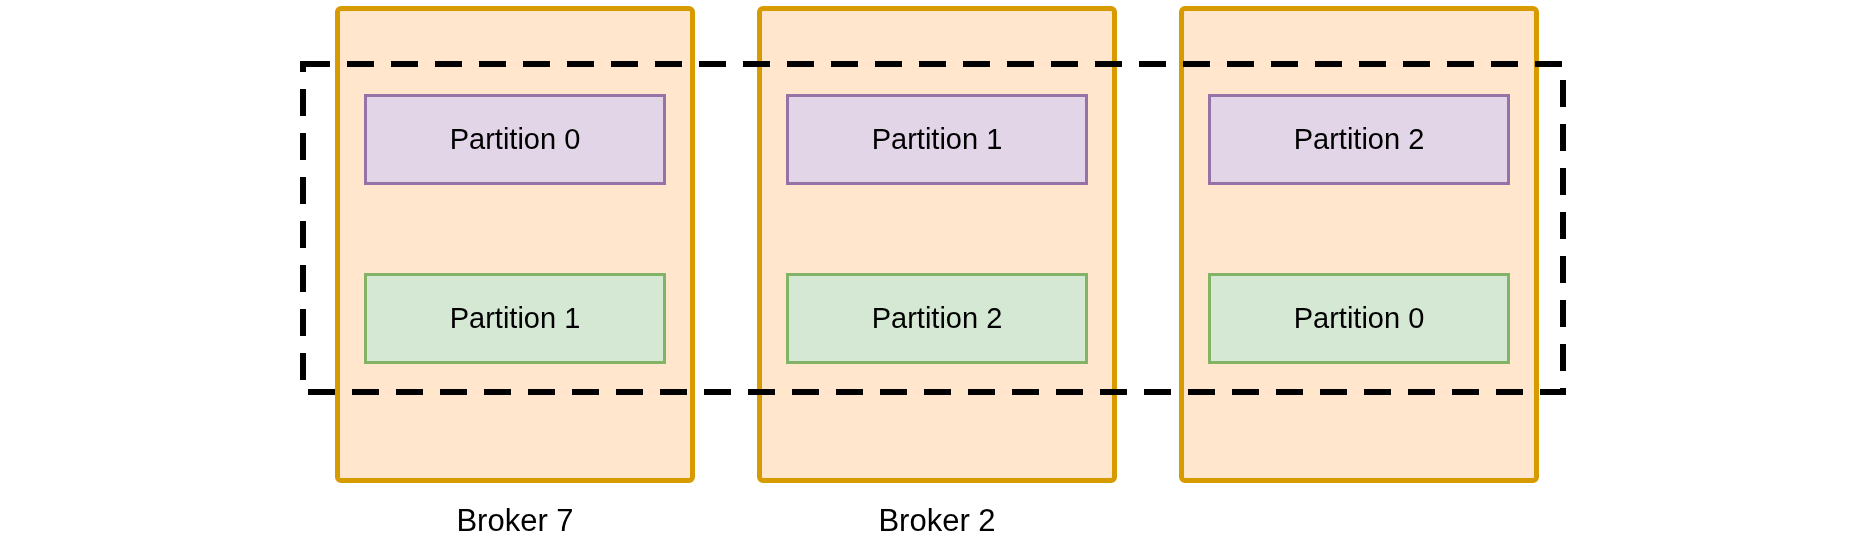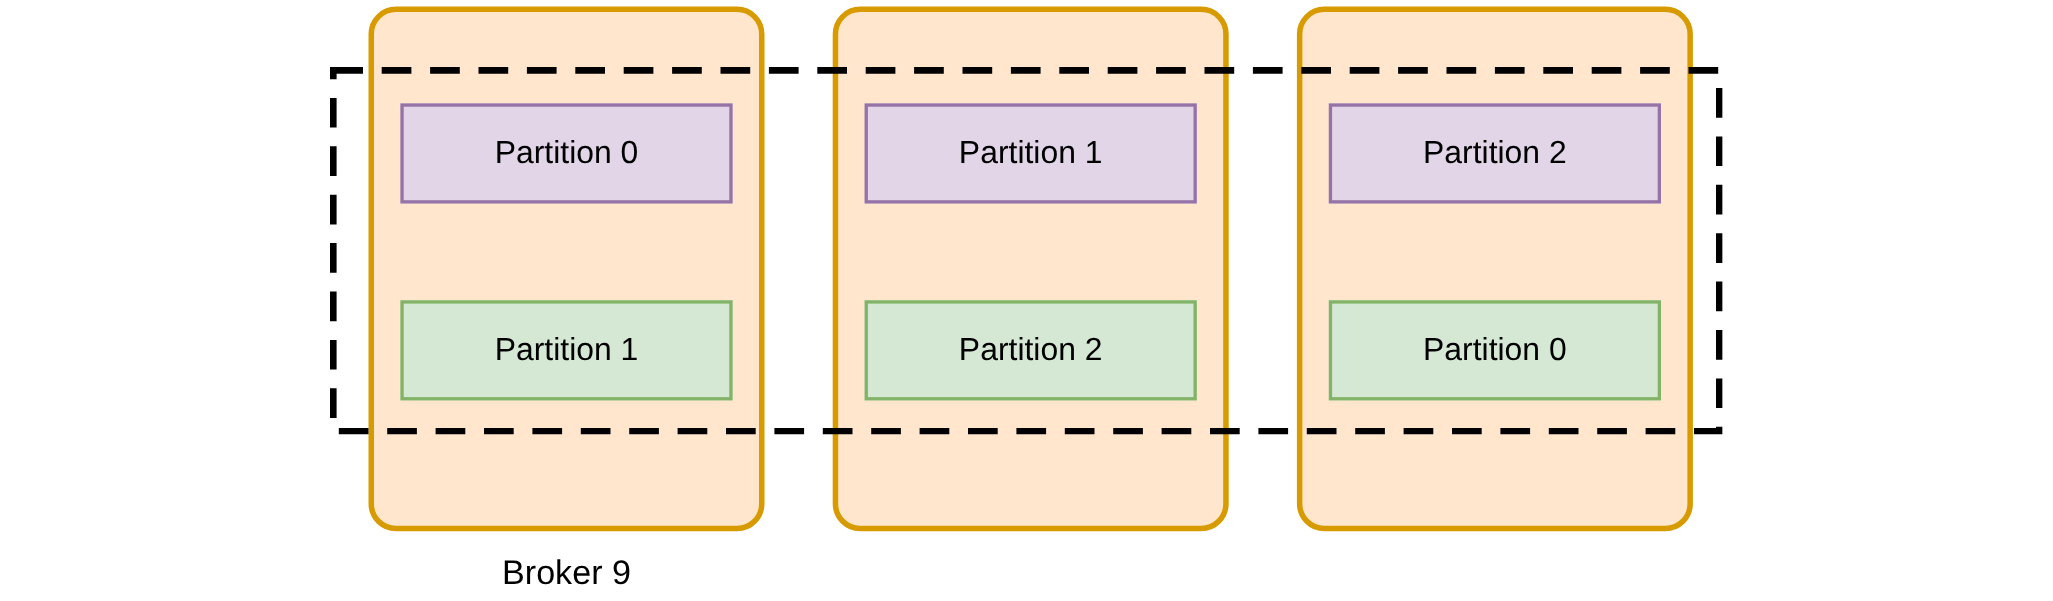--- a/index.html
+++ b/index.html
@@ -23,21 +23,21 @@
     color:#000;
     overflow:hidden;
   }
   .broker{
     position:absolute;
     top:6px;
     width:360px;
     height:477px;
     background:var(--broker-fill);
     border:5px solid var(--broker-stroke);
-    border-radius:25px;
+    border-radius:6px;
   }
   .broker-1{left:335px;}
   .broker-2{left:757px;}
   .broker-3{left:1179px;}
   .partition{
     position:absolute;
     left:24px;
     width:302px;
     height:91px;
     display:flex;
@@ -99,15 +99,16 @@
 
   <div class="broker broker-3">
     <div class="partition row-top">Partition 2</div>
     <div class="partition row-bottom">Partition 0</div>
   </div>
 
   <svg class="topic-boundary" width="1266" height="334" viewBox="0 0 1266 334">
     <rect x="3" y="3" width="1260" height="328" fill="none" style="stroke:var(--dashed-box-stroke);" stroke-width="6" stroke-dasharray="27 17"></rect>
   </svg>
 
-  <div class="broker-label broker-label-1">Broker 9</div>
+  <div class="broker-label broker-label-1">Broker 7</div>
+  <div class="broker-label broker-label-2">Broker 2</div>
 
 </div>
 
 </body></html>

